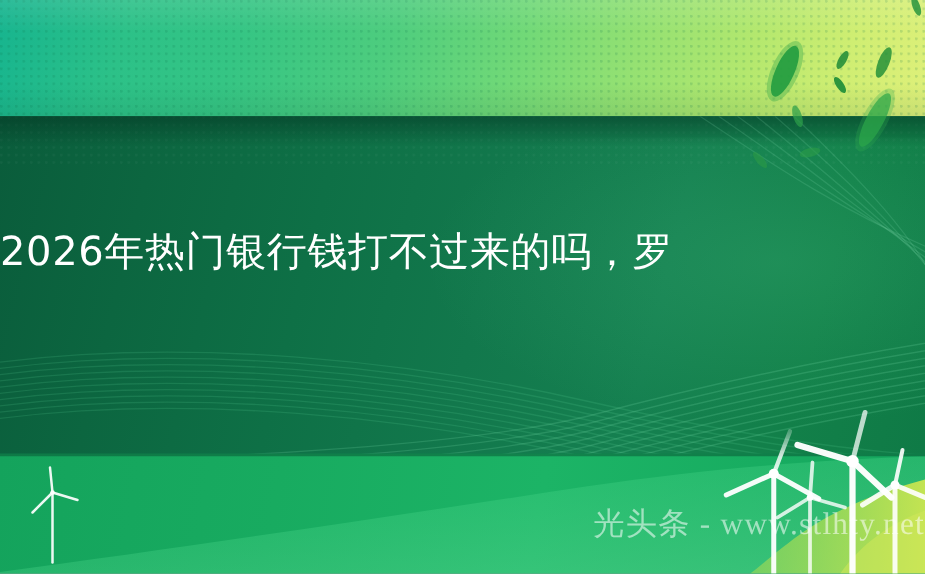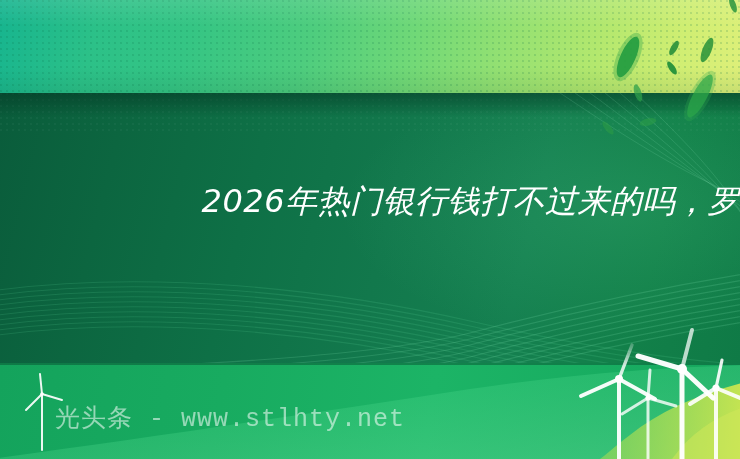--- a/index.html
+++ b/index.html
@@ -118,49 +118,48 @@
 
   
   .turbines { position: absolute; left: 0; top: 0; width: 740px; height: 459px; }
 
   
   .title-wrap {
     position: absolute;
     left: 0;
     top: 178px;
     width: 740px;
-    text-align: right;
+    text-align: left;
     z-index: 40;
-    font-style: italic;
   }
   .title-line {
     color: #ffffff;
     font-size: 32px;
     line-height: 47px;
     letter-spacing: 0.5px;
     font-weight: 400;
     font-family: "DejaVu Sans", "Liberation Sans", sans-serif;
     white-space: nowrap;
   }
 
   
   .watermark {
     position: absolute;
     left: 0;
     top: 405px;
     width: 740px;
-    text-align: left;
+    text-align: right;
     padding-left: 55px;
     box-sizing: border-box;
     z-index: 60;
     color: rgba(255,255,255,0.55);
     font-size: 25px;
     line-height: 30px;
     letter-spacing: 1px;
-    font-family: Liberation Mono, monospace;
+    font-family: Liberation Serif, serif;
     white-space: nowrap;
   }
 </style>
 </head>
 <body>
 
 <div id="poster">
 
   <div class="band-top"></div>
   <div class="band-top-dots"></div>

